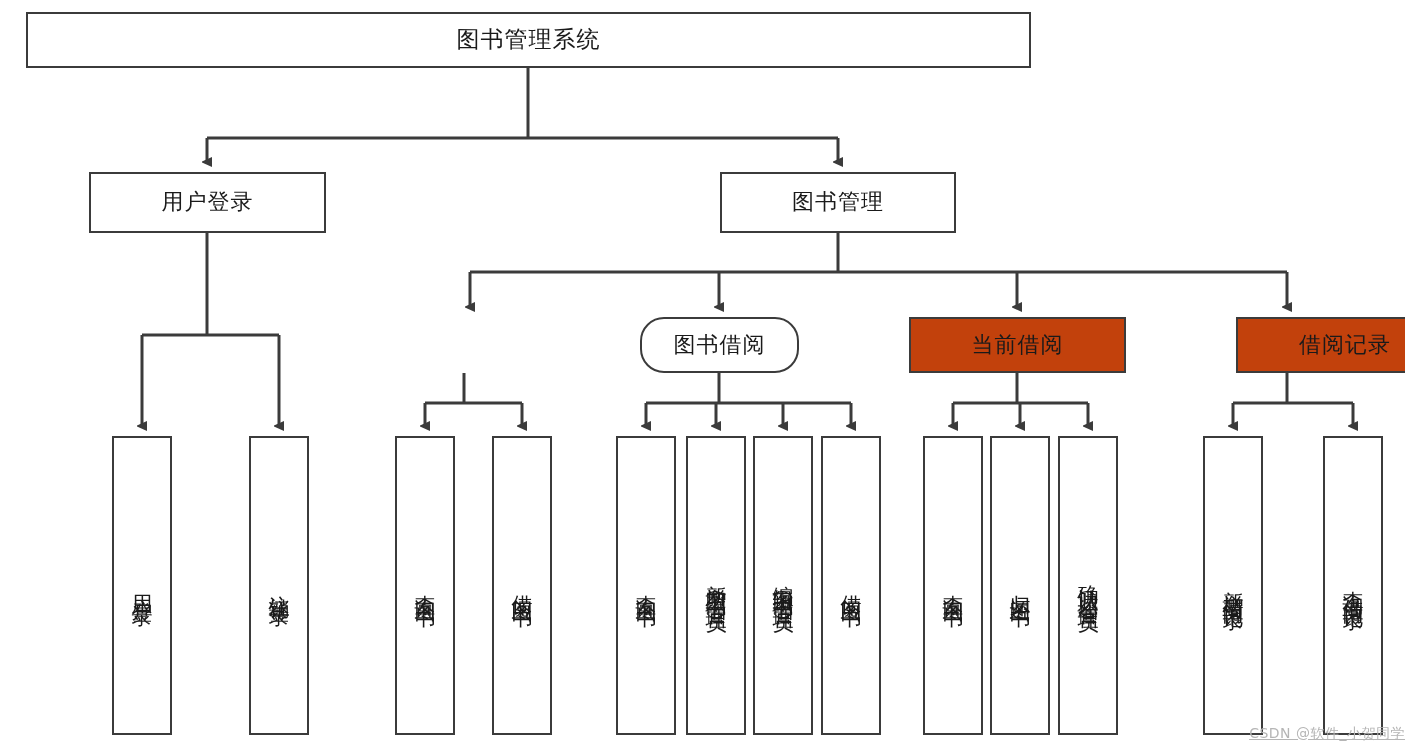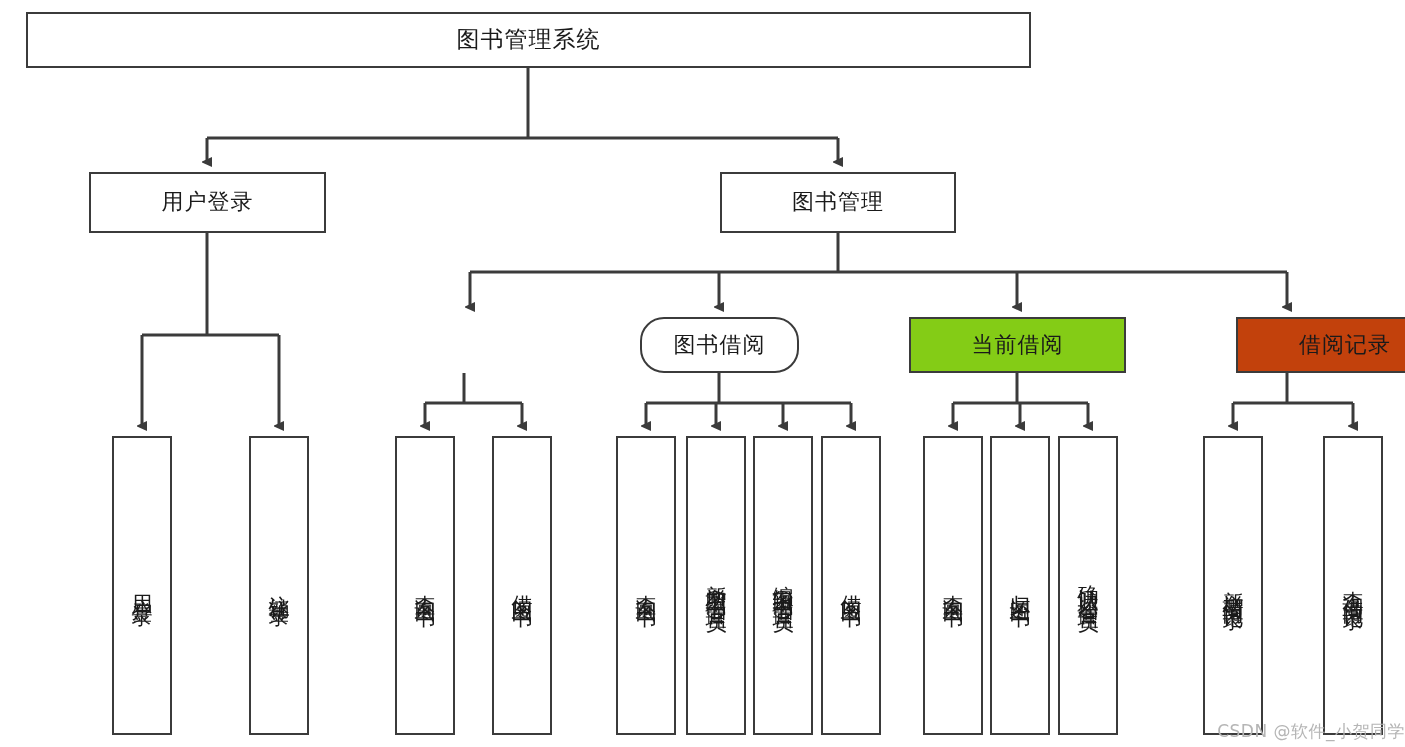--- a/index.html
+++ b/index.html
@@ -56,24 +56,25 @@
     text-orientation: upright;
     letter-spacing: 4px;
     line-height: 1.05;
     white-space: nowrap;
     display: block;
   }
   .watermark {
     position: absolute;
     right: 8px;
     bottom: 4px;
-    font-size: 17px;
+    font-size: 14px;
     color: #b5b5b5;
     letter-spacing: 0.5px;
     white-space: nowrap;
+    text-decoration: underline;
   }
 </style>
 </head>
 <body>
 
 <div id="canvas" style="background: rgb(255, 255, 255);">
 
   <svg id="wires" viewBox="0 0 1405 747" xmlns="http://www.w3.org/2000/svg">
     <defs>
       <marker id="arrow" markerWidth="10" markerHeight="10" refX="5" refY="5" orient="auto" markerUnits="userSpaceOnUse">
@@ -123,21 +124,21 @@
       <path d="M 1345 403 L 1345 426" marker-end="url(#arrow)"></path>
     </g>
   </svg>
 
   <div class="node horiz root" style="left: 18px; top: 12px; width: 1005px; height: 56px; border-color: rgb(59, 59, 59); background: rgb(255, 255, 255); color: rgb(26, 26, 26);">图书管理系统</div>
 
   <div class="node horiz" style="left: 81px; top: 172px; width: 237px; height: 61px; border-color: rgb(59, 59, 59); background: rgb(255, 255, 255); color: rgb(26, 26, 26);">用户登录</div>
   <div class="node horiz" style="left: 712px; top: 172px; width: 236px; height: 61px; border-color: rgb(59, 59, 59); background: rgb(255, 255, 255); color: rgb(26, 26, 26); text-align: center;">图书管理</div>
 
   <div class="node horiz" style="left: 632px; top: 317px; width: 159px; height: 56px; border-color: rgb(59, 59, 59); background: rgb(255, 255, 255); color: rgb(26, 26, 26); border-radius: 24px;">图书借阅</div>
-  <div class="node horiz" style="left: 901px; top: 317px; width: 217px; height: 56px; border-color: rgb(59, 59, 59); background: #84cc16; color: rgb(26, 26, 26);">当前借阅</div>
+  <div class="node horiz" style="left: 901px; top: 317px; width: 217px; height: 56px; border-color: rgb(59, 59, 59); background: #c2410c; color: rgb(26, 26, 26);">当前借阅</div>
   <div class="node horiz" style="left: 1228px; top: 317px; width: 218px; height: 56px; border-color: rgb(59, 59, 59); background: #c2410c; color: rgb(26, 26, 26);">借阅记录</div>
 
   <div class="node leaf" style="left: 104px; top: 436px; width: 60px; height: 299px; border-color: rgb(59, 59, 59); background: rgb(255, 255, 255); color: rgb(26, 26, 26);">
     <span class="vtext">用户登录</span>
   </div>
   <div class="node leaf" style="left: 241px; top: 436px; width: 60px; height: 299px; border-color: rgb(59, 59, 59); background: rgb(255, 255, 255); color: rgb(26, 26, 26);">
     <span class="vtext">注销登录</span>
   </div>
   <div class="node leaf" style="left: 387px; top: 436px; width: 60px; height: 299px; border-color: rgb(59, 59, 59); background: rgb(255, 255, 255); color: rgb(26, 26, 26);">
     <span class="vtext">查询图书</span>

